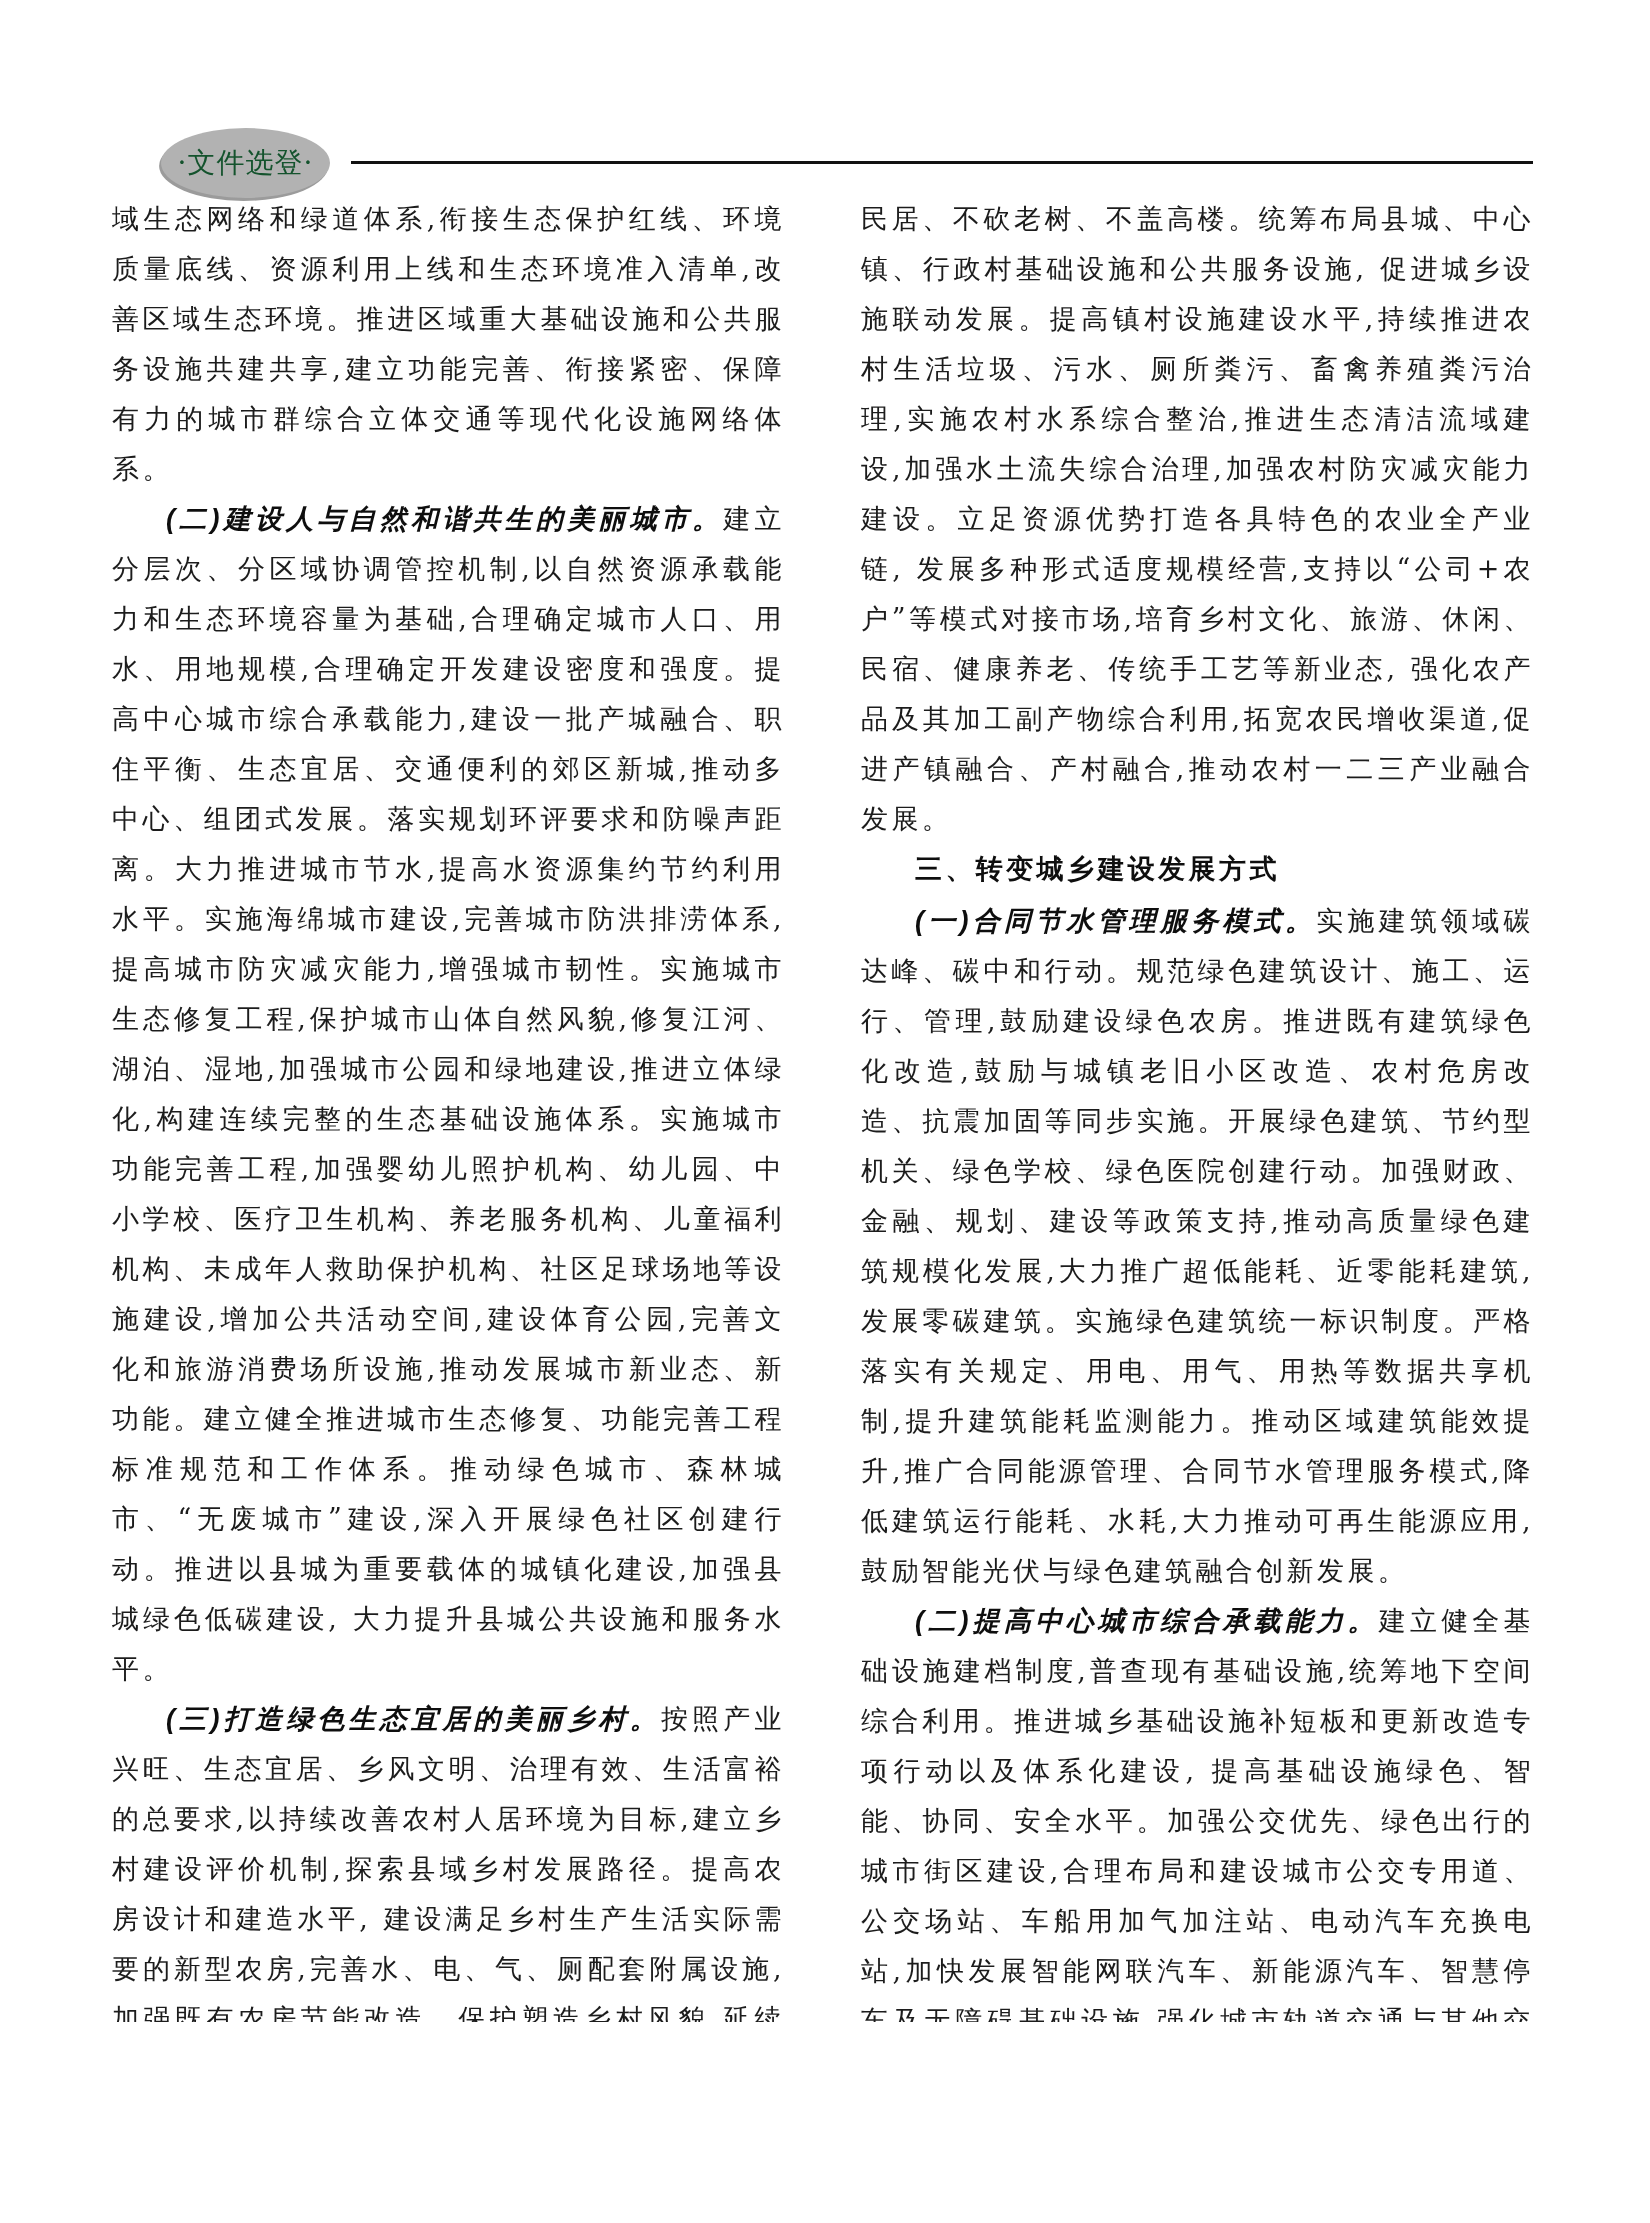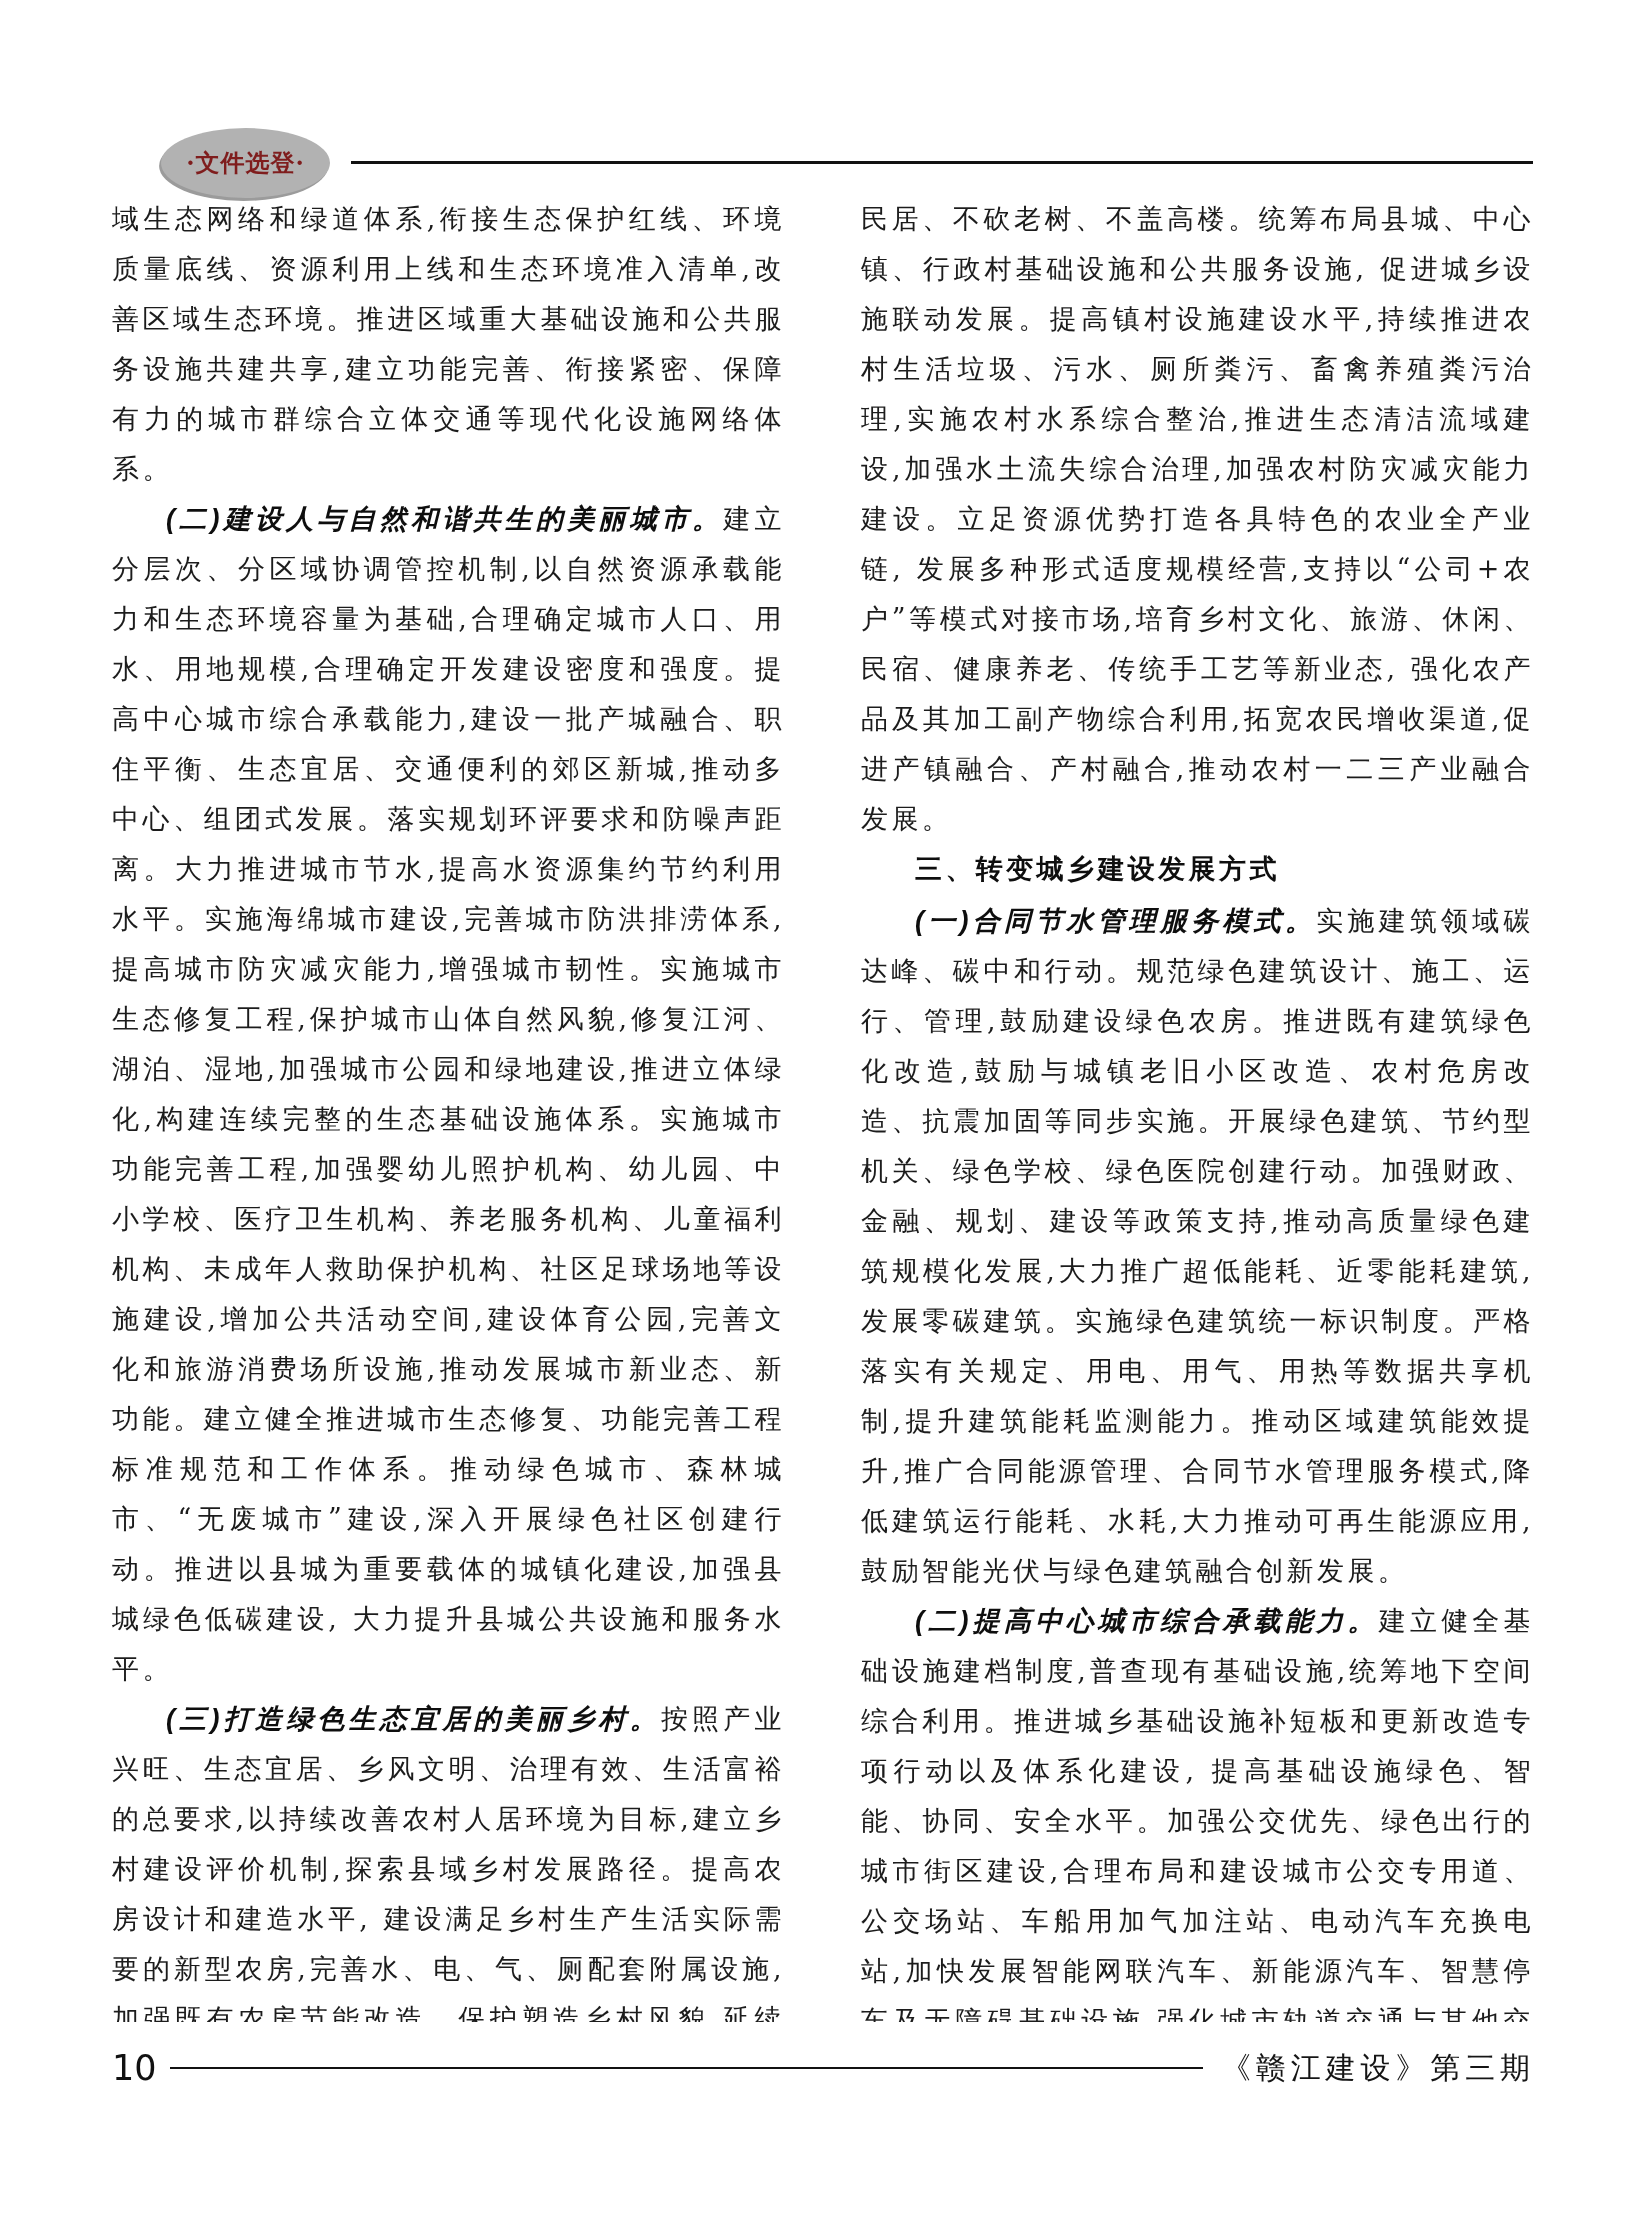--- a/index.html
+++ b/index.html
@@ -25,24 +25,24 @@
     width: 169px;
     height: 70px;
     background: #b2b2b2;
     border-radius: 50%;
     box-shadow: -1.9px 2.9px 0 #9b9b9b;
     display: flex;
     align-items: center;
     justify-content: center;
   }
   .badge span {
-    font-size: 24px;
+    font-size: 28px;
     letter-spacing: 1px;
-    color: #7f1d1d;
-    font-weight: 700;
+    color: #14532d;
+    font-weight: 400;
   }
   .header-rule {
     position: absolute;
     left: 351px;
     top: 161px;
     width: 1182px;
     height: 2.9px;
     background: #111111;
   }
   
@@ -132,20 +132,15 @@
 
     <div class="col">
       <p class="no-indent"><span>民居、不砍老树、不盖高楼。统筹布局县城、中心镇、行政村基础设施和公共服务设施, 促进城乡设施联动发展。提高镇村设施建设水平,持续推进农村生活垃圾、污水、厕所粪污、畜禽养殖粪污治理,实施农村水系综合整治,推进生态清洁流域建设,加强水土流失综合治理,加强农村防灾减灾能力建设。立足资源优势打造各具特色的农业全产业链, 发展多种形式适度规模经营,支持以“公司+农户”等模式对接市场,培育乡村文化、旅游、休闲、民宿、健康养老、传统手工艺等新业态, 强化农产品及其加工副产物综合利用,拓宽农民增收渠道,促进产镇融合、产村融合,推动农村一二三产业融合发展。</span></p>
       <p><span class="section-heading">三、转变城乡建设发展方式</span></p>
       <p><span class="lead">(一)合同节水管理服务模式。</span><span>实施建筑领域碳达峰、碳中和行动。规范绿色建筑设计、施工、运行、管理,鼓励建设绿色农房。推进既有建筑绿色化改造,鼓励与城镇老旧小区改造、农村危房改造、抗震加固等同步实施。开展绿色建筑、节约型机关、绿色学校、绿色医院创建行动。加强财政、金融、规划、建设等政策支持,推动高质量绿色建筑规模化发展,大力推广超低能耗、近零能耗建筑,发展零碳建筑。实施绿色建筑统一标识制度。严格落实有关规定、用电、用气、用热等数据共享机制,提升建筑能耗监测能力。推动区域建筑能效提升,推广合同能源管理、合同节水管理服务模式,降低建筑运行能耗、水耗,大力推动可再生能源应用, 鼓励智能光伏与绿色建筑融合创新发展。</span></p>
       <p><span class="lead">(二)提高中心城市综合承载能力。</span><span>建立健全基础设施建档制度,普查现有基础设施,统筹地下空间综合利用。推进城乡基础设施补短板和更新改造专项行动以及体系化建设, 提高基础设施绿色、智能、协同、安全水平。加强公交优先、绿色出行的城市街区建设,合理布局和建设城市公交专用道、公交场站、车船用加气加注站、电动汽车充换电站,加快发展智能网联汽车、新能源汽车、智慧停车及无障碍基础设施,强化城市轨道交通与其他交通方式衔接。加</span></p>
     </div>
 
   </div>
 
-  <div class="footer">
-    <span class="page-number">10</span>
-    <span class="footer-rule"></span>
-    <span class="journal-title">《赣江建设》第三期</span>
-  </div>
 
 </div>
 
 
 </body></html>

